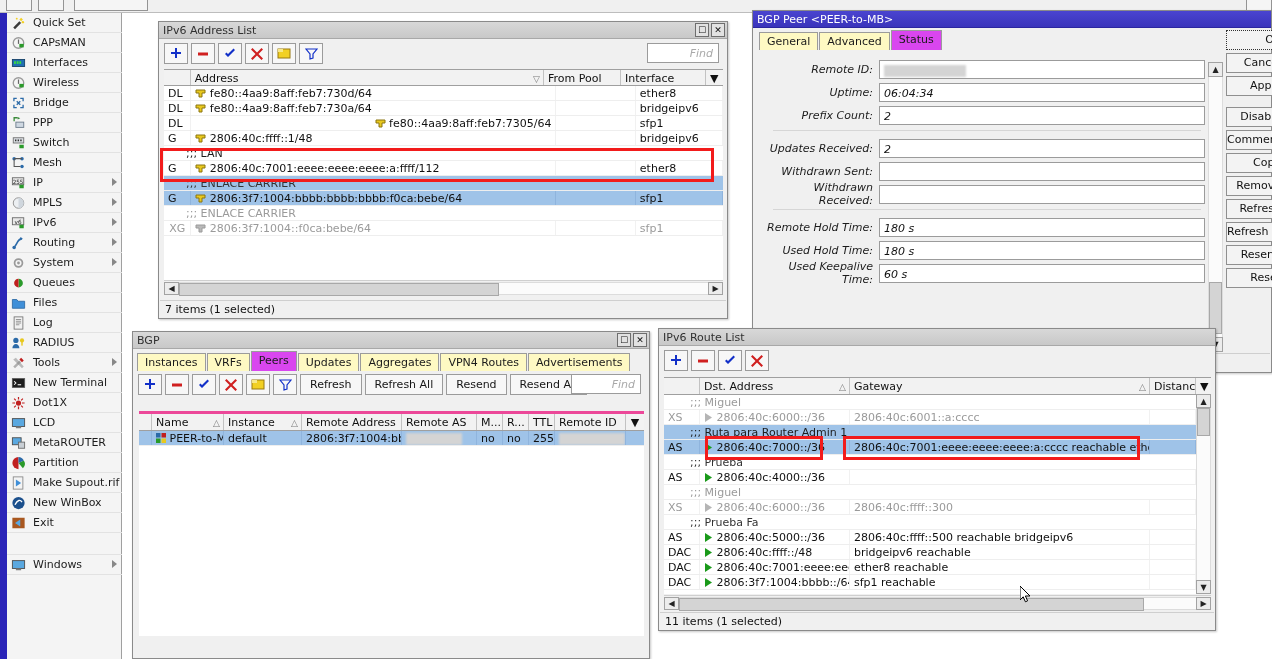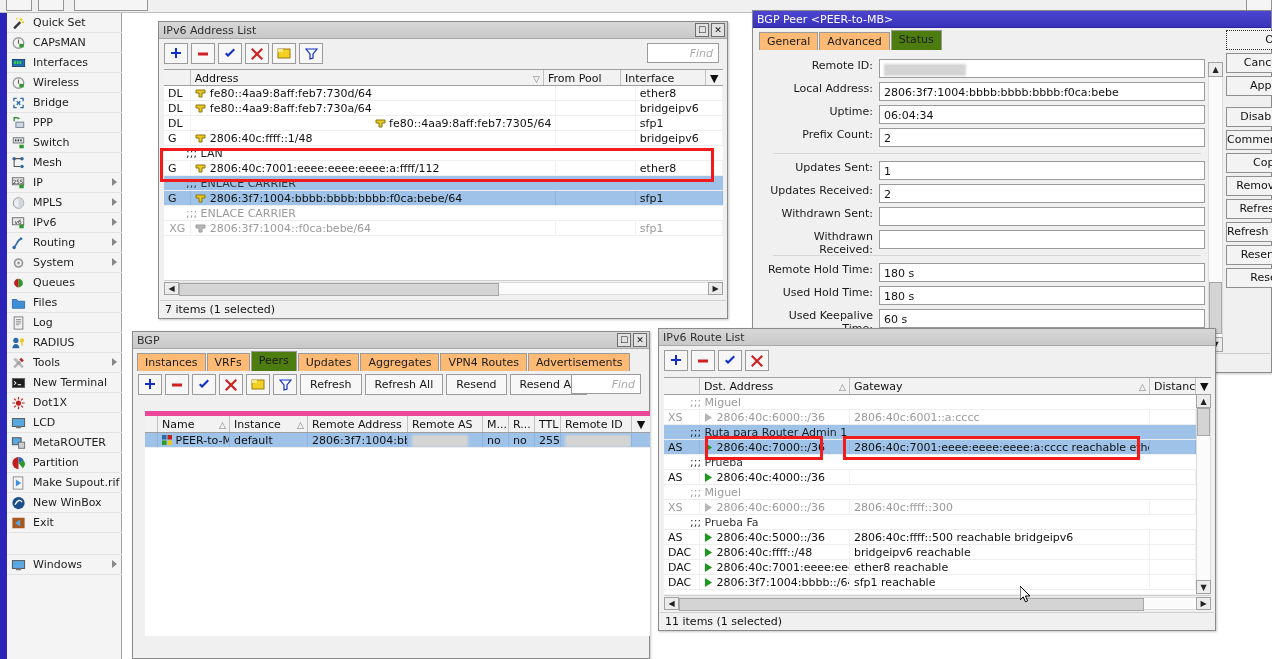--- a/index.html
+++ b/index.html
@@ -79,25 +79,25 @@
   .tb.wide { width:auto; padding:0 9px; height:21px; font-size:11px; color:#151515;}
   .find {
     border:1px solid #9b9b9b; background:#ffffff; height:20px; line-height:20px;
     padding:0 5px; color:#a9a9a9; font-style:italic; text-align:right;
   }
 
   
   .tabs { display:flex; align-items:flex-end; padding:3px 4px 0 4px;
           background:#f0f0f0; height:22px; }
   .tab {
-    border:1px solid #9b9b9b; border-bottom:none; background:#fdba74;
+    border:1px solid #9b9b9b; border-bottom:none; background:#fef9c3;
     padding:2px 7px 2px 7px; font-size:11px; color:#1b1b1b;
     margin-right:1px; height:18px; line-height:14px; cursor:default;
   }
-  .tab.sel { background:#4d7c0f; height:20px; font-weight:400; position:relative; top:0;}
+  .tab.sel { background:#d946ef; height:20px; font-weight:400; position:relative; top:0;}
 
   
   .grid { background:#ffffff; position:relative; overflow:hidden; }
   .ghead {
     display:flex; height:17px; background:#f2f2f2;
     border-top:1px solid #9f9f9f; border-bottom:1px solid #9f9f9f;
     font-size:11px; color:#111;
   }
   .gh { border-right:1px solid #c2c2c2; padding:1px 4px; line-height:15px;
         position:relative; overflow:hidden; white-space:nowrap; }
@@ -125,21 +125,21 @@
            color:#222; cursor:default;}
   .sbtrack { flex:1; height:13px; background:#fbfbfb; border-top:1px solid #dcdcdc;
              border-bottom:1px solid #dcdcdc; position:relative;}
   .sbthumb { position:absolute; top:0; height:13px; background:#d4d4d4;
              border:1px solid #a8a8a8; }
   .vsbtrack { flex:1; background:#fbfbfb; position:relative;
               border-left:1px solid #dcdcdc; border-right:1px solid #dcdcdc; }
   .vsbthumb { position:absolute; left:0; right:0; background:#d4d4d4; border:1px solid #a8a8a8; }
 
   
-  .frow { display:flex; height:20px; margin-bottom:3px; }
+  .frow { display:flex; align-items:center; height:20px; margin-bottom:3px;font-style:italic; }
   .flabel { width:122px; text-align:right; padding-right:6px; font-size:11px; color:#1b1b1b; }
   .finput { flex:1; height:19px; line-height:19px; border:1px solid #9b9b9b;
             background:#ffffff; padding:0 4px; font-size:11px; color:#111;
             overflow:hidden; white-space:nowrap; }
   .fsep { height:1px; background:#d6d6d6; margin:5px 4px 7px 16px; }
   .blurred { background:#d4d4d4; filter:blur(1px); display:inline-block;
              height:12px; vertical-align:middle; }
 
   .sidebtn {
     width:56px; height:20px; border:1px solid #8f8f8f; background:#f3f3f3;
@@ -634,21 +634,21 @@
             <path d="M1 2h11L8 7v4l-3 1V7z" fill="none" stroke="#1230c8" stroke-width="1.2"></path>
           </svg>
       </div>
       <div class="tb wide">Refresh</div>
       <div class="tb wide">Refresh All</div>
       <div class="tb wide">Resend</div>
       <div class="tb wide">Resend All</div>
       <div class="find" style="position:absolute; right:8px; top:3px; width:70px;">Find</div>
     </div>
 
-    <div class="grid" style="position:absolute; left:12px; top:79px; width:505px; height:225px; border-top:5px solid #ec4899;">
+    <div class="grid" style="position:absolute; left:6px; top:79px; width:505px; height:225px; border-top:3px solid #ec4899;">
       <div class="ghead" style="border-top:none;">
         <div class="gh" style="width:13px;"></div>
         <div class="gh" style="width:72px;">
           <span>Name</span>
           <span class="sortmark">△</span>
         </div>
         <div class="gh" style="width:78px;">
           <span>Instance</span>
           <span class="sortmark">△</span>
         </div>
@@ -712,41 +712,33 @@
 
     <div style="position:absolute; left:4px; top:48px; width:448px;">
 
       <div class="frow">
         <div class="flabel">Remote ID:</div>
         <div class="finput">
           <span class="blurred" style="width:82px;"></span>
         </div>
       </div>
 
-      <div class="frow">
-        <div class="flabel">Local Address:</div>
-        <div class="finput">2806:3f7:1004:bbbb:bbbb:bbbb:f0ca:bebe</div>
-      </div>
 
       <div class="frow">
         <div class="flabel">Uptime:</div>
         <div class="finput">06:04:34</div>
       </div>
 
       <div class="frow">
         <div class="flabel">Prefix Count:</div>
         <div class="finput">2</div>
       </div>
 
       <div class="fsep"></div>
 
-      <div class="frow">
-        <div class="flabel">Updates Sent:</div>
-        <div class="finput">1</div>
-      </div>
 
       <div class="frow">
         <div class="flabel">Updates Received:</div>
         <div class="finput">2</div>
       </div>
 
       <div class="frow">
         <div class="flabel">Withdrawn Sent:</div>
         <div class="finput"></div>
       </div>

